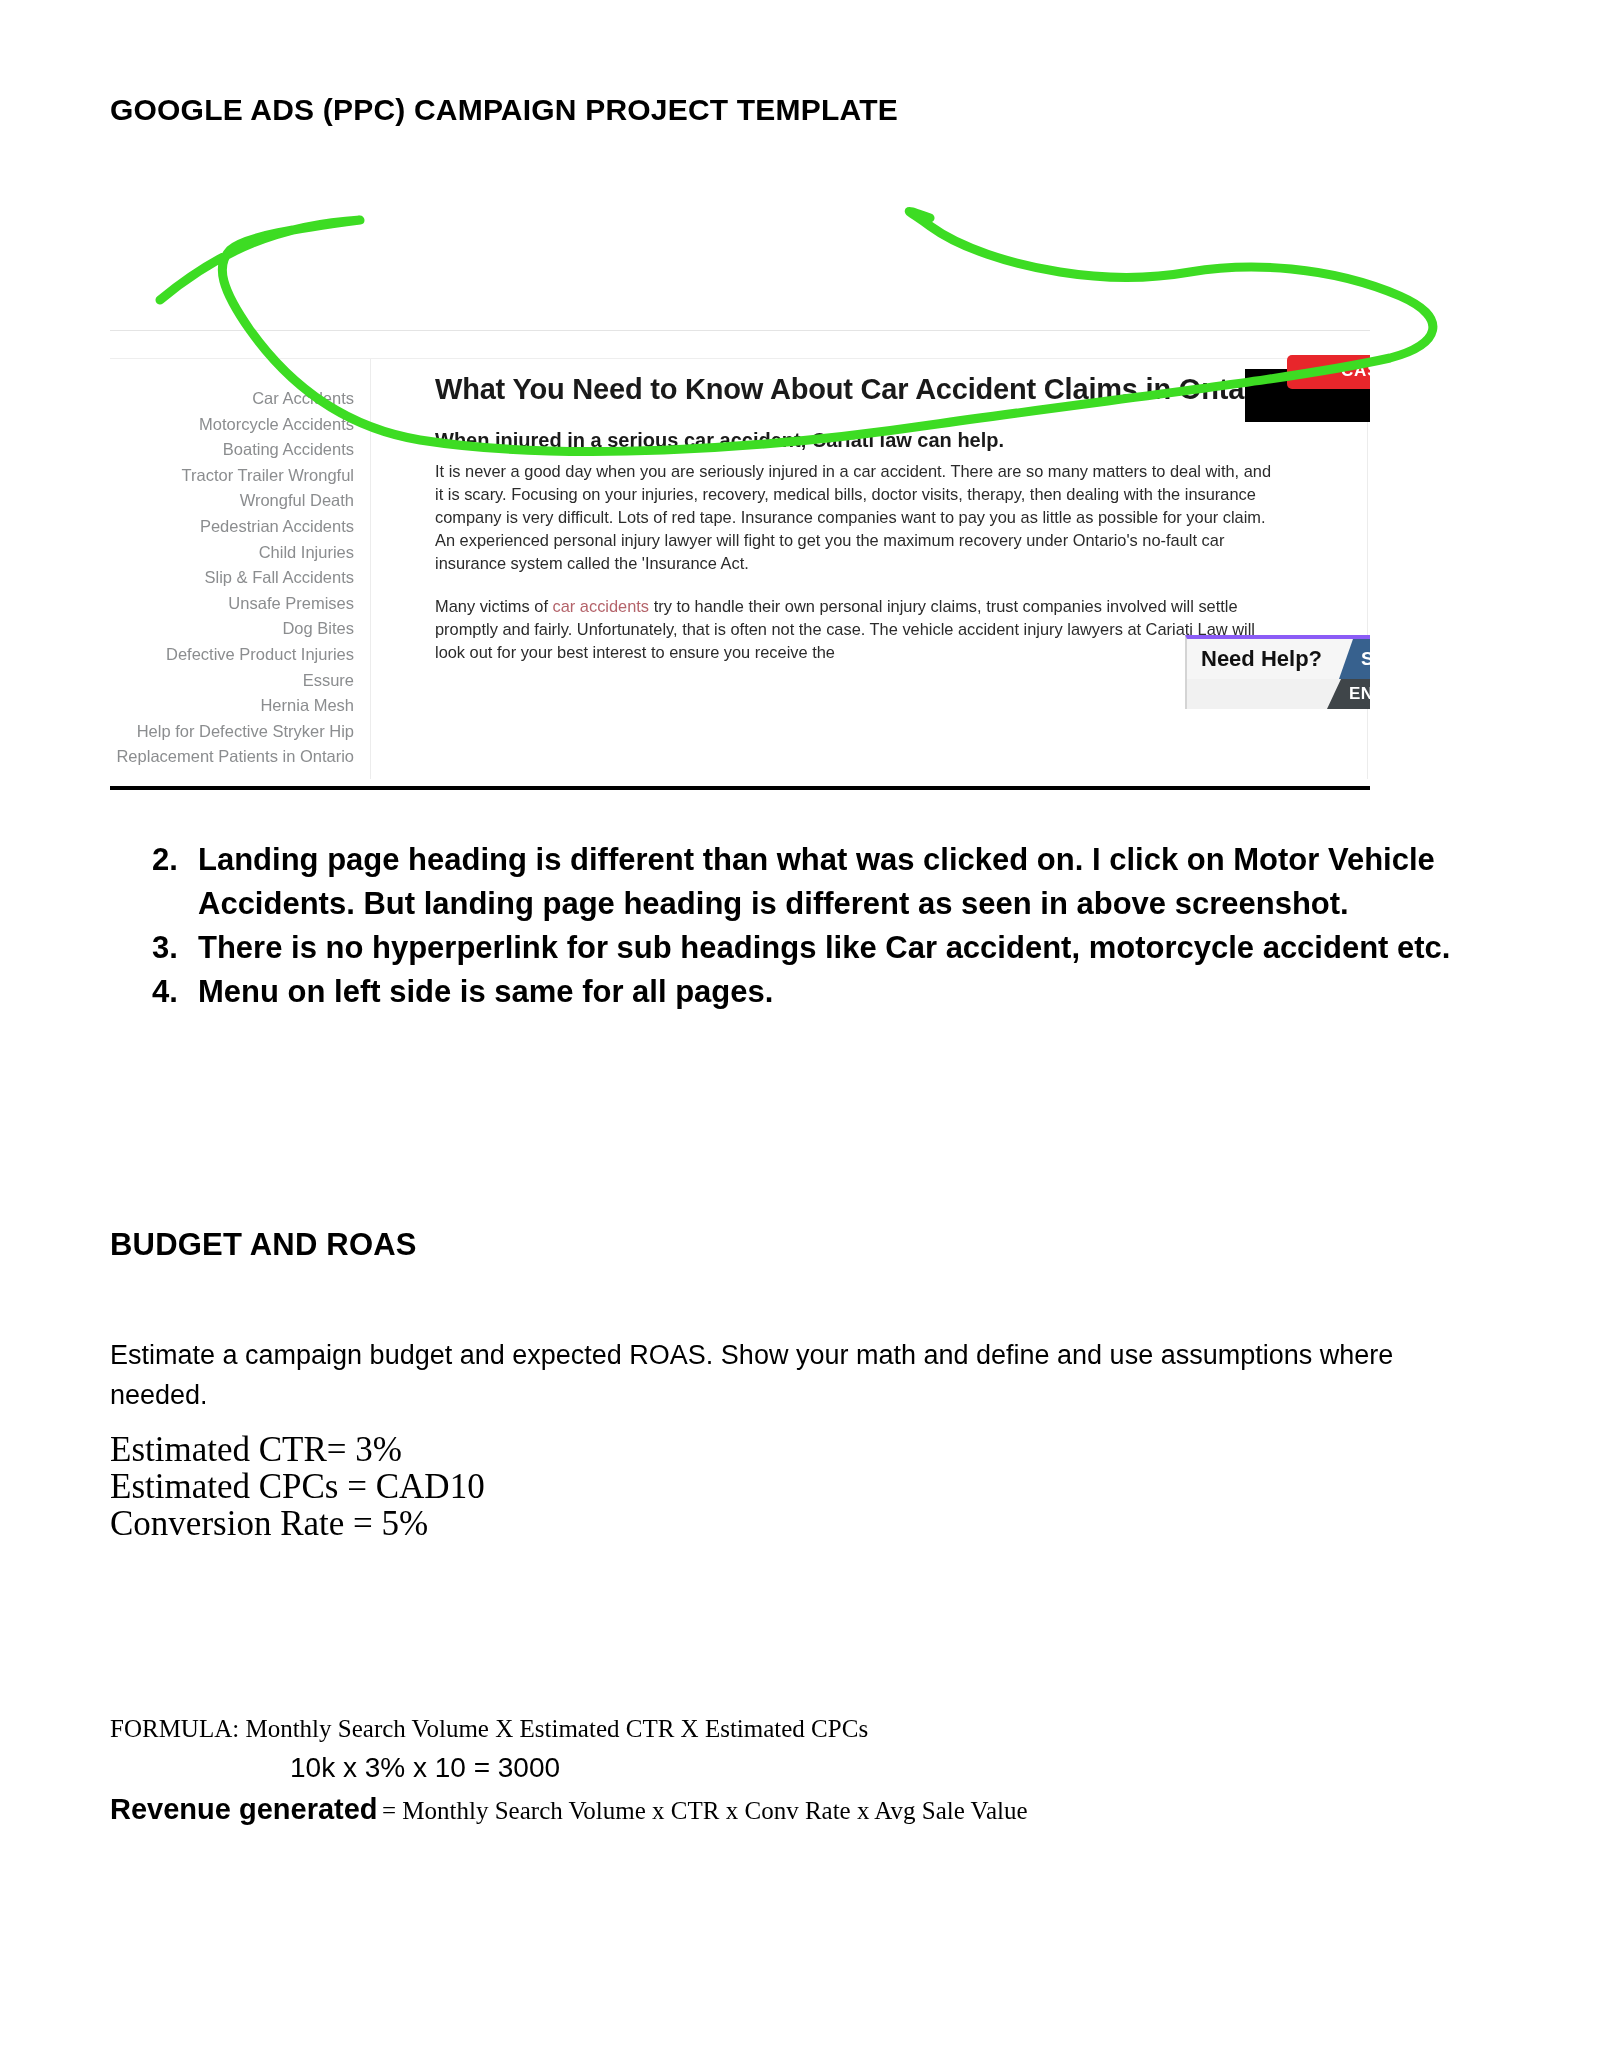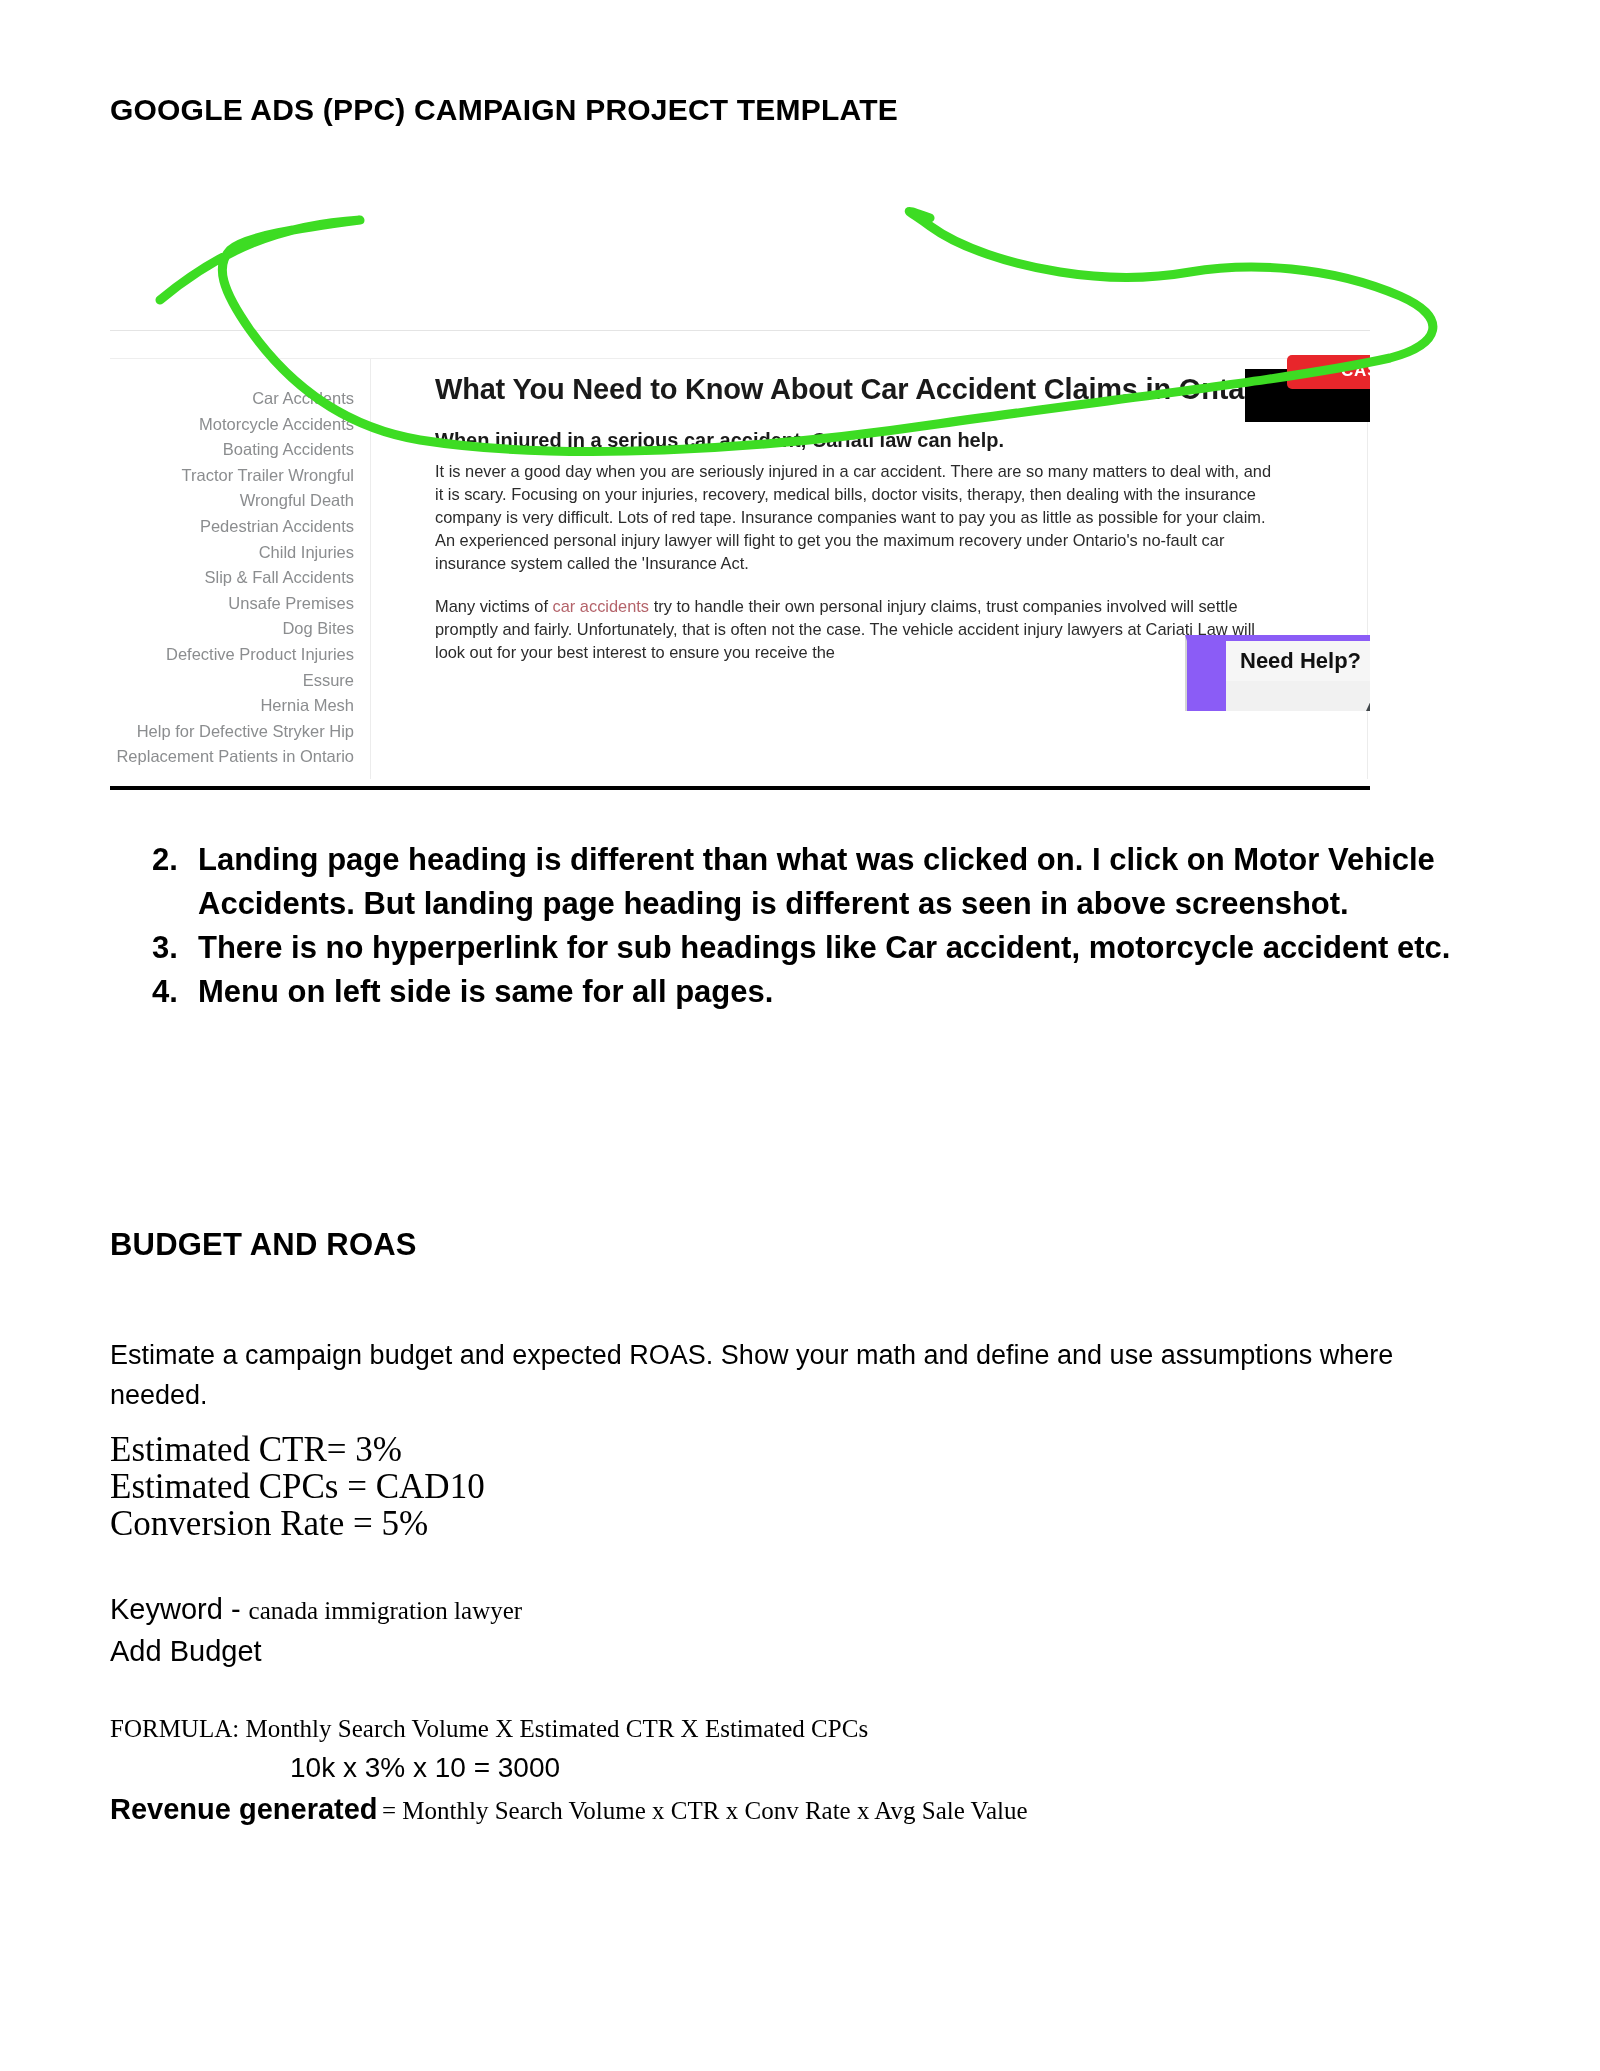--- a/index.html
+++ b/index.html
@@ -163,24 +163,23 @@
   }
 
   
   .chat-widget {
     position: absolute;
     left: 1075px;
     top: 305px;
     width: 240px;
     height: 70px;
     overflow: hidden;
-    border-top: 6px solid #8b5cf6;
+    border-top: 4px solid #8b5cf6;
     border-left: 2px solid #d4d4d4;
-    background: #8b5cf6;
-    padding-left: 39px;
+    background: #c4b5fd;
   }
   .chat-row1 {
     position: relative;
     height: 40px;
     background: #f6f6f6;
   }
   .chat-need {
     position: absolute;
     left: 14px;
     top: 7px;
@@ -426,27 +425,20 @@
 
   <div class="budget-head">BUDGET AND ROAS</div>
   <div class="budget-intro">Estimate a campaign budget and expected ROAS. Show your math and define and use assumptions where needed.</div>
 
   <div class="assumptions">
     <div>Estimated CTR= 3%</div>
     <div>Estimated CPCs = CAD10</div>
     <div>Conversion Rate = 5%</div>
   </div>
 
-  <div class="keyword-block">
-    <div>
-      <span class="keyword-kw">Keyword -</span>
-      <span class="keyword-val">canada immigration lawyer</span>
-    </div>
-    <div class="keyword-kw">Add Budget</div>
-  </div>
 
   <div class="formula-block">
     <div>FORMULA: Monthly Search Volume X Estimated CTR X Estimated CPCs</div>
     <div class="formula-calc">10k x 3% x 10 = 3000</div>
   </div>
 
   <div class="revenue-line">
     <span class="revenue-label">Revenue generated</span>
     <span class="revenue-formula">= Monthly Search Volume x CTR x Conv Rate x Avg Sale Value</span>
   </div>

